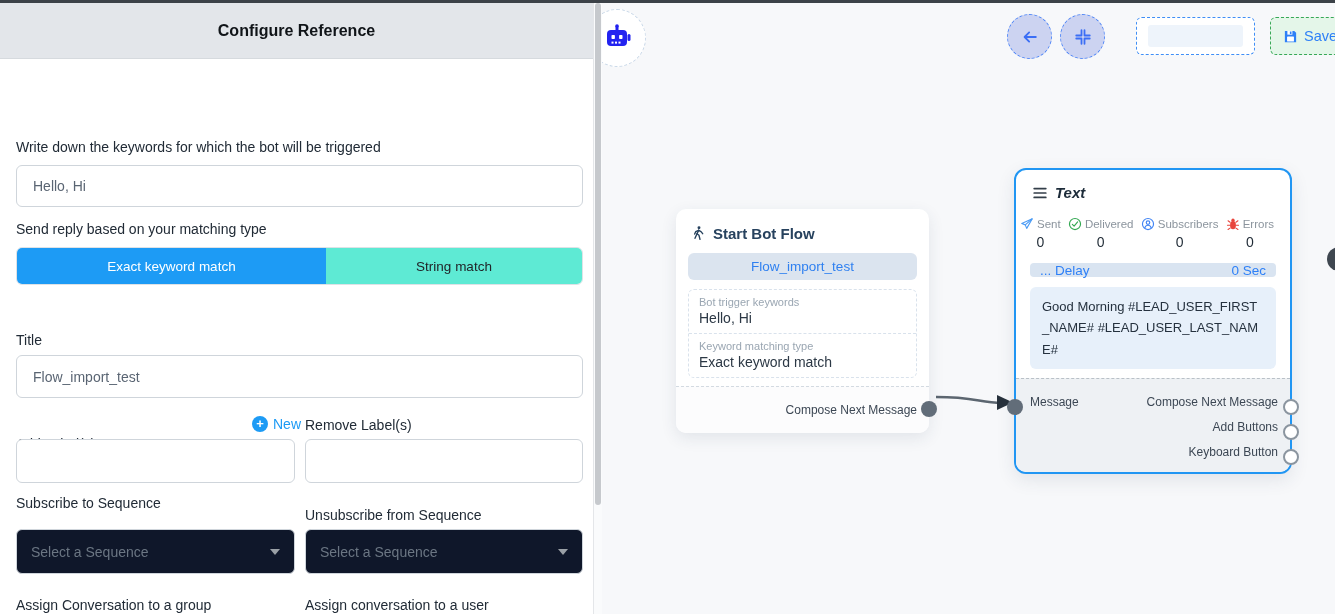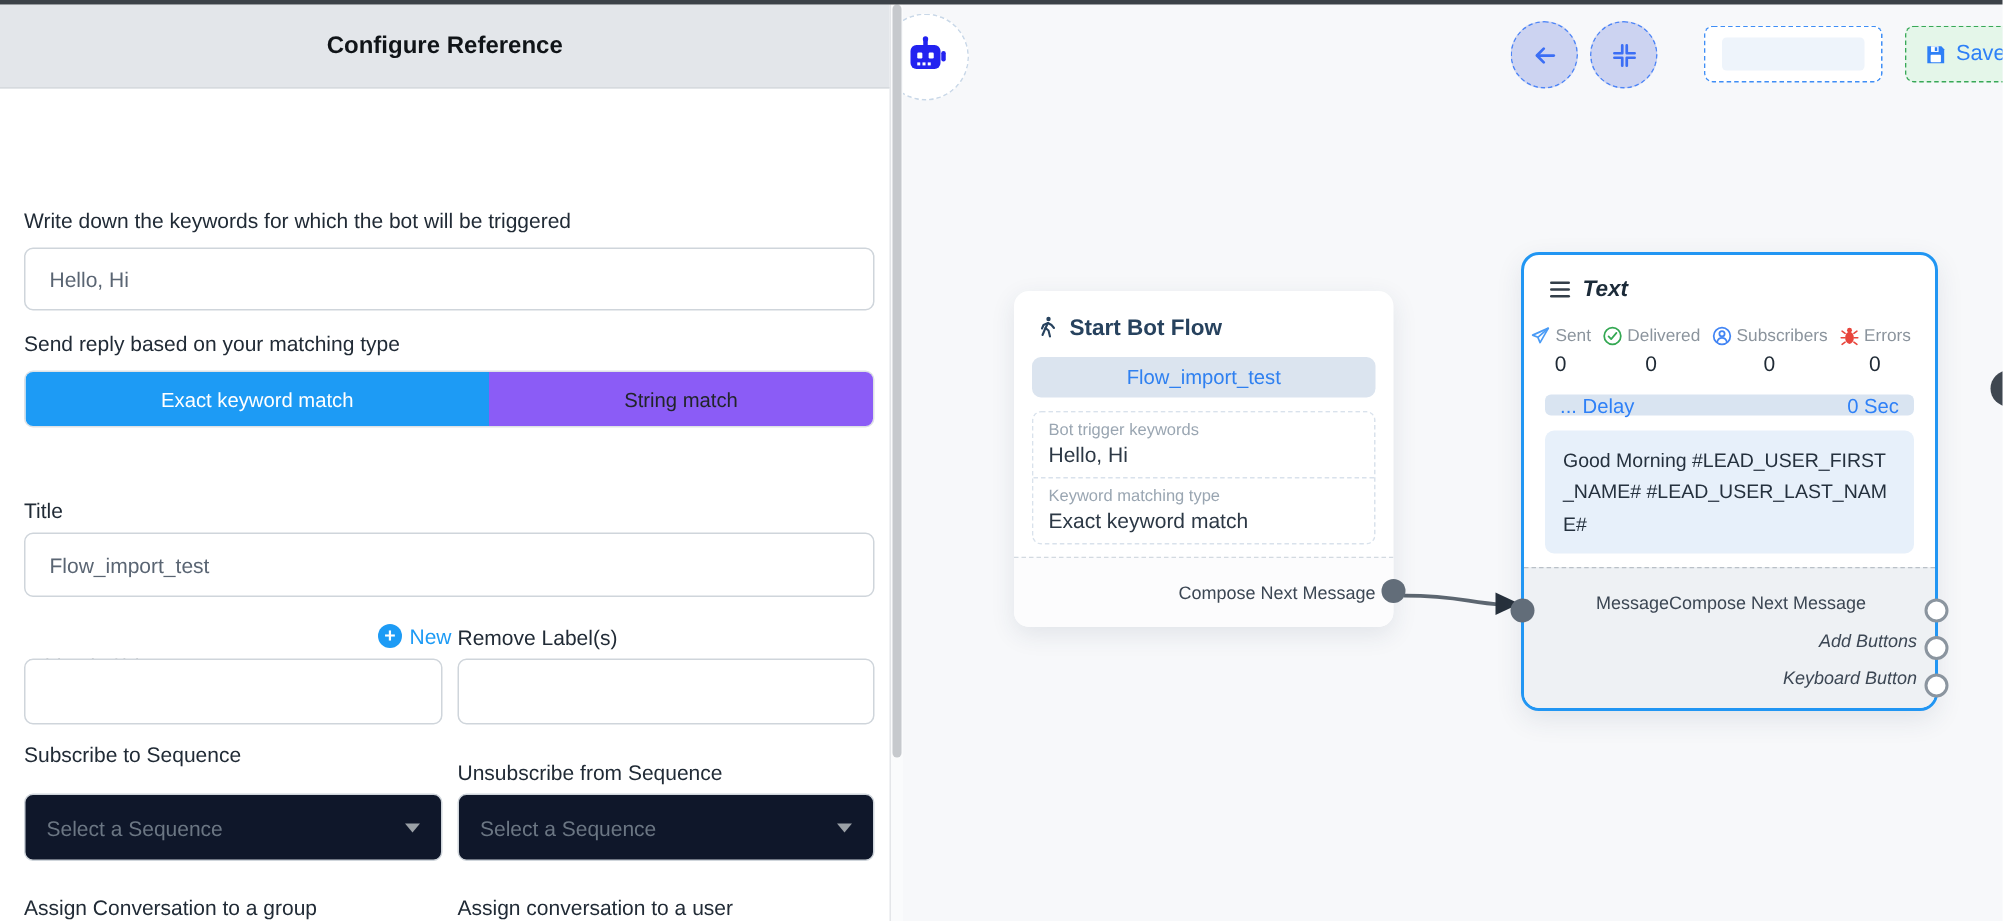--- a/index.html
+++ b/index.html
@@ -9,61 +9,61 @@
   
   .left-panel { position:absolute; left:0; top:3px; width:594px; height:611px; background:#fff; border-right:1px solid #e4e6e9; }
   .panel-header { height:56px; background:#e3e6ea; border-bottom:1px solid #d6dade; display:flex; align-items:center; justify-content:center; }
   .panel-title { font-size:16px; font-weight:700; color:#101418; }
   .panel-body { position:relative; height:580px; }
   .field-label { position:absolute; font-size:14px; color:#212b36; }
   .text-input { position:absolute; border:1px solid #cfd5db; border-radius:6px; background:#fff; font-size:14px; color:#5a6573; padding:0 16px; font-family:"Liberation Sans", sans-serif; outline:none; }
   .tab-group { position:absolute; left:16px; top:188px; width:567px; height:38px; display:flex; border:1px solid #dee2e6; border-radius:6px; overflow:hidden; background:#fff; }
   .tab { display:flex; align-items:center; justify-content:center; font-size:13.5px; cursor:pointer; }
   .tab.active { width:309px; background:#1d9bf5; color:#fff; }
-  .tab.inactive { flex:1; background:#8b5cf6; color:#212529; }
+  .tab.inactive { flex:1; background:#5eead4; color:#212529; }
   .new-link { position:absolute; display:flex; align-items:center; gap:5px; font-size:14px; color:#1d9bf5; cursor:pointer; }
   .plus-circle { width:16px; height:16px; background:#1d9bf5; border-radius:50%; color:#fff; font-size:13px; line-height:15px; text-align:center; font-weight:700; }
   .select-box { position:absolute; border:1px solid #cfd5db; border-radius:6px; background:#0f172a; display:flex; align-items:center; justify-content:space-between; padding:0 14px; font-size:14px; color:#6b7683; cursor:pointer; }
   .chevron-down { width:0; height:0; border-left:5px solid transparent; border-right:5px solid transparent; border-top:6px solid #9aa0a6; }
 
   
   .scrollbar-track { position:absolute; left:594px; top:3px; width:8px; height:611px; background:#fafbfc; }
   .scrollbar-thumb { position:absolute; left:1px; top:0; width:6px; height:502px; background:#c6c9cd; border-radius:3px; }
 
   
   .canvas { position:absolute; left:602px; top:3px; width:733px; height:611px; background:#f7f8fa; overflow:hidden; }
   .bot-avatar { position:absolute; left:-14px; top:6px; width:58px; height:58px; background:#fff; border:1px dashed #c9d8e8; border-radius:50%; display:flex; align-items:center; justify-content:center; }
   .circle-btn { position:absolute; top:11px; width:45px; height:45px; border-radius:50%; background:#ccd3f1; border:1.5px dashed #4f86f7; display:flex; align-items:center; justify-content:center; cursor:pointer; }
   .dashed-btn { position:absolute; left:534px; top:14px; width:119px; height:38px; background:#fff; border:1.5px dashed #3f8ef6; border-radius:6px; display:flex; align-items:center; justify-content:center; cursor:pointer; }
   .dashed-btn-inner { width:95px; height:22px; background:#eef4fb; border-radius:3px; }
   .save-btn { position:absolute; left:668px; top:14px; width:80px; height:38px; background:#e4f6e9; border:1.5px dashed #38a857; border-radius:6px; display:flex; align-items:center; gap:6px; padding-left:12px; cursor:pointer; font-size:14.5px; color:#2e80f7; }
 
   
   .node { position:absolute; background:#fff; border-radius:10px; box-shadow:0 5px 16px rgba(40,60,90,0.10); }
-  .start-node { left:74px; top:191px; width:253px; height:224px; }
+  .start-node { left:74px; top:206px; width:253px; height:224px; }
   .node-header { display:flex; align-items:center; gap:7px; padding:15px 14px 10px 14px; font-size:15px; font-weight:700; color:#27425e; }
   .flow-pill { margin:1px 12px 0 12px; height:27px; background:#dbe4ef; border-radius:6px; display:flex; align-items:center; justify-content:center; font-size:13.5px; color:#2f80f0; cursor:pointer; }
   .dashed-panel { margin:9px 12px 0 12px; border:1.5px dashed #d9e2ec; border-radius:6px; }
   .dp-row { padding:6px 10px 7px 10px; }
   .dp-row + .dp-row { border-top:1.5px dashed #d9e2ec; }
   .dp-label { font-size:11px; color:#9aa6b2; margin-bottom:2px; }
   .dp-value { font-size:14px; color:#2c3845; }
   .start-footer { position:absolute; left:0; bottom:0; width:100%; height:47px; background:#fcfcfd; border-top:1.5px dashed #d3dae1; border-radius:0 0 10px 10px; display:flex; align-items:center; justify-content:flex-end; padding-right:12px; font-size:12px; color:#3c4754; }
 
   .text-node { left:412px; top:165px; width:278px; height:306px; border:2px solid #2196f3; border-radius:12px; box-shadow:0 6px 18px rgba(40,60,90,0.10); }
   .text-node .node-header { color:#1c2b39; padding:14px 16px 6px 16px;font-style:italic; }
   .stats-row { display:flex; justify-content:space-between; padding:10px 16px 0 4px; }
   .stat { display:flex; flex-direction:column; align-items:center; }
   .stat-top { display:flex; align-items:center; gap:3px; font-size:11.5px; color:#8b949d; }
   .stat-value { margin-top:3px; font-size:14px; color:#1f2a35; }
   .delay-bar { margin:13px 14px 0 14px; height:14px; background:#d9e4f1; border-radius:4px; display:flex; align-items:center; justify-content:space-between; padding:0 10px; font-size:13.5px; color:#2e80f7; cursor:pointer; }
   .msg-box { margin:10px 14px 0 14px; background:#e7f0fa; border-radius:6px; padding:9px 12px; font-size:13px; color:#25313e; line-height:1.65; word-break:break-all; }
   .text-footer { position:absolute; left:0; bottom:0; width:100%; height:94px; background:#eef1f4; border-top:1.5px dashed #b9c0c7; border-radius:0 0 10px 10px; padding:10px 12px 0 14px; }
-  .port-row { height:25px; display:flex; align-items:center; justify-content:center; font-size:12px; color:#3c4754; }
-  .port-row.right-only { justify-content:flex-end;font-style:italic; }
+  .port-row { height:25px; display:flex; align-items:center; justify-content:space-between; font-size:12px; color:#3c4754; }
+  .port-row.right-only { justify-content:flex-end; }
 
   .dot { position:absolute; width:16px; height:16px; border-radius:50%; cursor:pointer; }
   .dot-filled { background:#626d79; }
   .dot-open { background:#fff; border:2px solid #8b959f; }
 
   .edge-layer { position:absolute; left:0; top:0; width:733px; height:611px; pointer-events:none; }
   .edge-artifact { position:absolute; left:725px; top:244px; width:24px; height:24px; border-radius:50%; background:#3f4750; }
   svg { display:block; }
 </style>
 </head>

